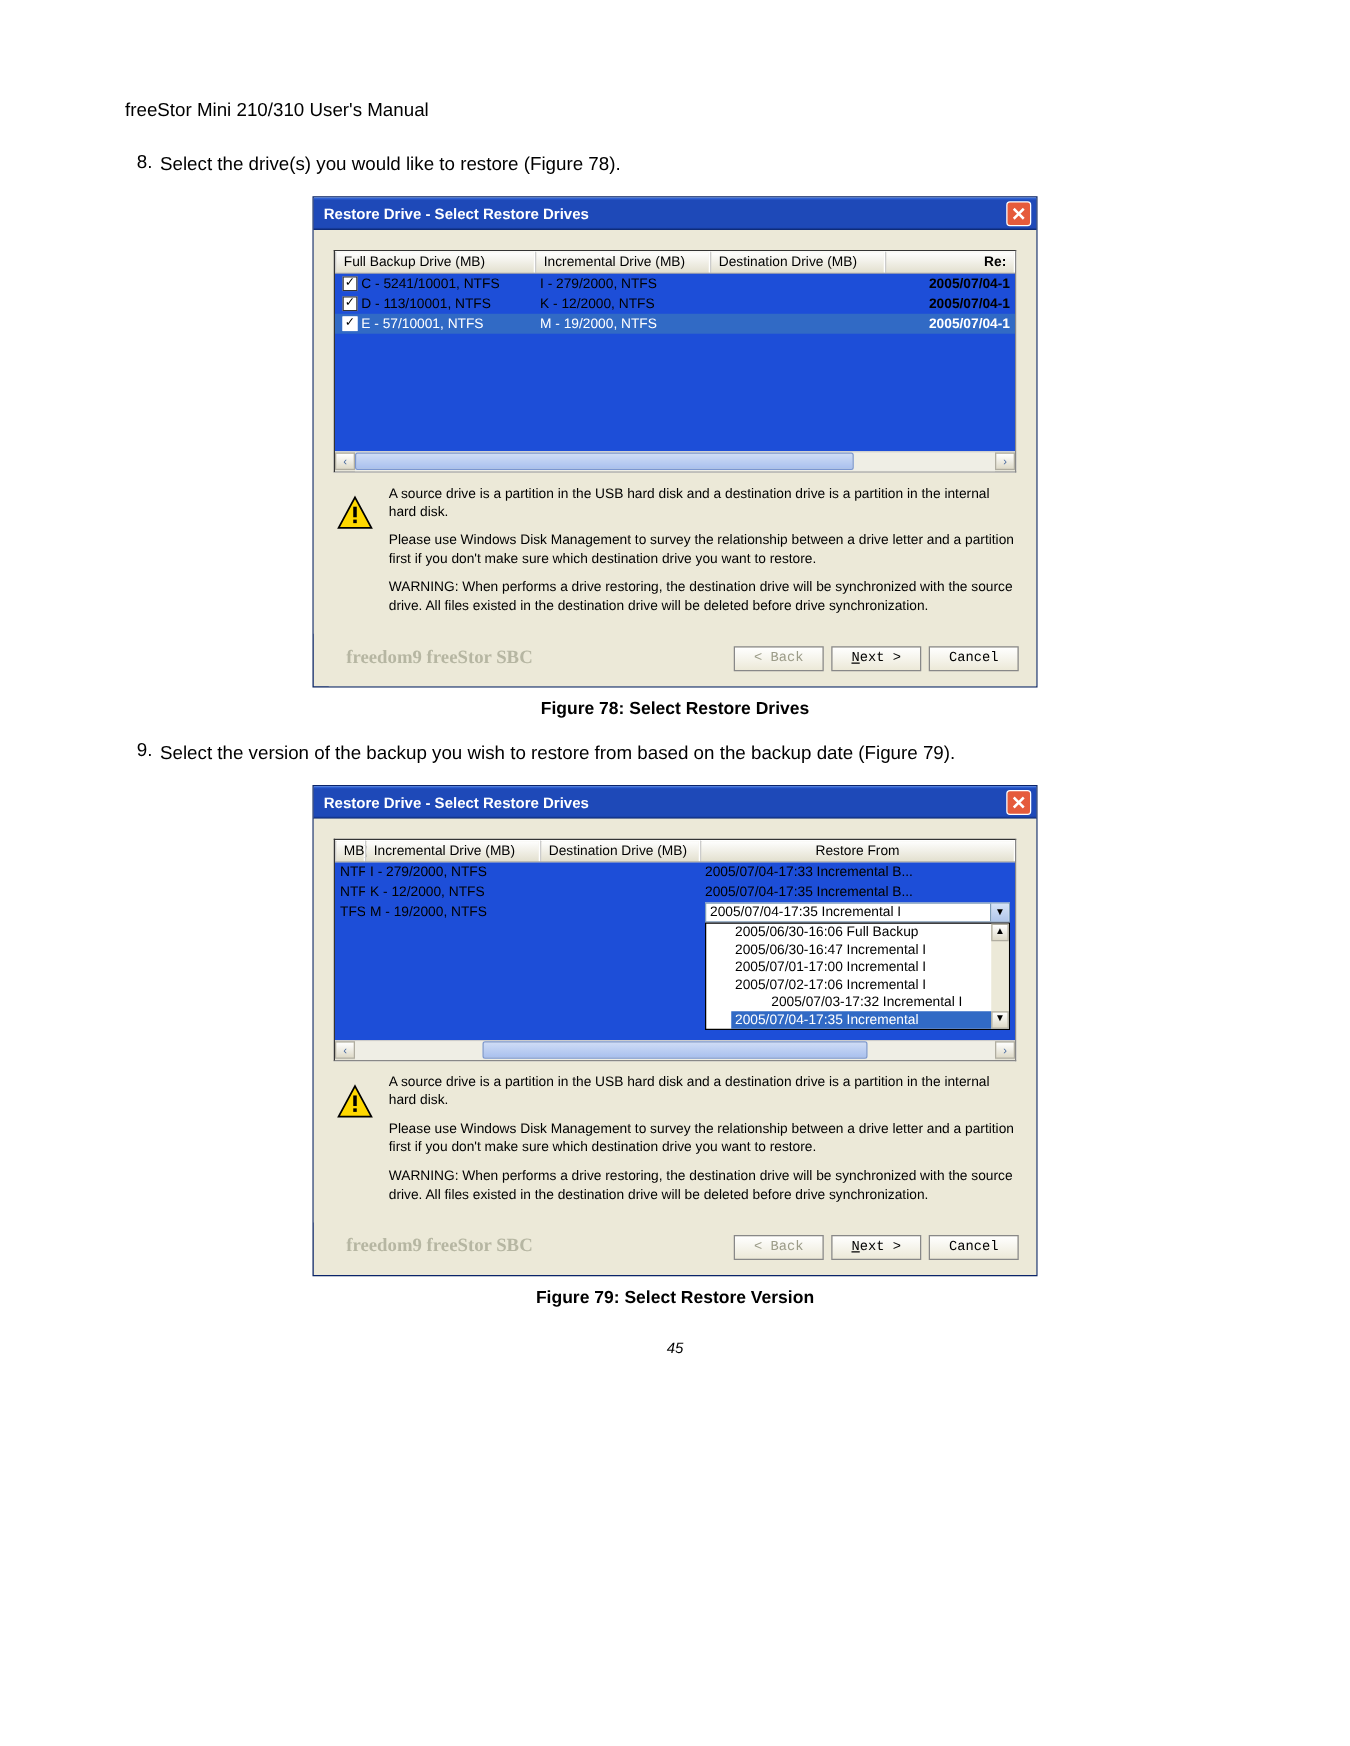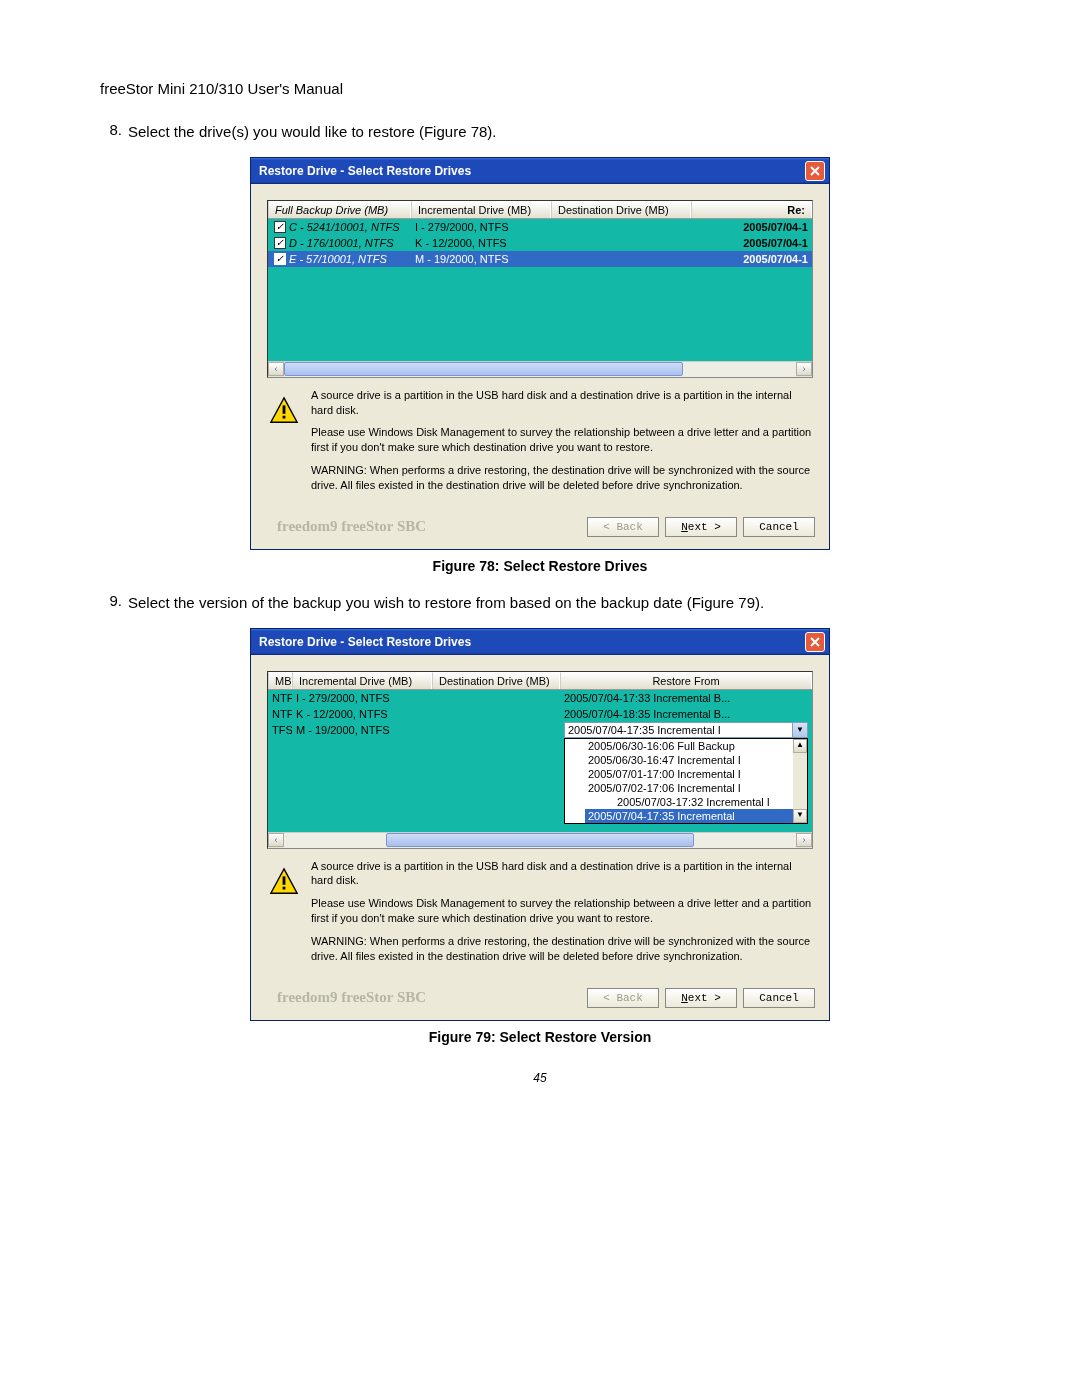--- a/index.html
+++ b/index.html
@@ -64,34 +64,34 @@
     font-size: 11px;
     border-bottom: 1px solid #999;
   }
   .list-header > div {
     padding: 2px 6px;
     border-right: 1px solid #fff;
     border-top: 1px solid #fff;
     border-left: 1px solid #ccc;
     background: linear-gradient(#fefefe, #e3e0cf);
   }
-  .list-rows { flex: 1; background: #14b8a6; overflow: hidden; }
+  .list-rows { flex: 1; background: #1d4ed8; overflow: hidden; }
   .list-row { display: flex; font-size: 11px; height: 16px; align-items: center; }
   .list-row.sel { background: #316ac5; color: #fff; }
   .chk {
     width: 12px; height: 12px; border: 1px solid #333; background: #fff;
     margin: 0 3px 0 2px; display: inline-flex; align-items: center; justify-content: center;
     flex-shrink: 0;
   }
   .chk.ck::after { content: '✓'; font-size: 10px; line-height: 1; color: #000; }
   .list-row.sel .chk { border-color: #fff; }
   .cell { padding: 0 4px; overflow: hidden; white-space: nowrap; }
 
   
-  .c78-0 { width: 143px; display: flex; align-items: center; font-style: italic; }
+  .c78-0 { width: 160px; display: flex; align-items: center; }
   .c78-1 { width: 140px; }
   .c78-2 { width: 140px; }
   .c78-3 { width: 100px; text-align: right; font-weight: bold; }
 
   
   .c79-0 { width: 24px; }
   .c79-1 { width: 140px; }
   .c79-2 { width: 128px; }
   .c79-3 { width: 216px; }
 
@@ -228,21 +228,21 @@
                 <span class="chk ck"></span>
                 <span>C - 5241/10001, NTFS</span>
               </div>
               <div class="cell c78-1">I - 279/2000, NTFS</div>
               <div class="cell c78-2"></div>
               <div class="cell c78-3" style="flex: 1 1 0%; text-align: right;">2005/07/04-1</div>
             </div>
             <div class="list-row">
               <div class="cell c78-0">
                 <span class="chk ck"></span>
-                <span>D - 176/10001, NTFS</span>
+                <span>D - 113/10001, NTFS</span>
               </div>
               <div class="cell c78-1">K - 12/2000, NTFS</div>
               <div class="cell c78-2"></div>
               <div class="cell c78-3" style="flex: 1 1 0%; text-align: right;">2005/07/04-1</div>
             </div>
             <div class="list-row sel">
               <div class="cell c78-0">
                 <span class="chk ck"></span>
                 <span>E - 57/10001, NTFS</span>
               </div>
@@ -311,21 +311,21 @@
             <div class="list-row">
               <div class="cell c79-0">NTFS</div>
               <div class="cell c79-1">I - 279/2000, NTFS</div>
               <div class="cell c79-2"></div>
               <div class="cell c79-3" style="flex: 1 1 0%; position: relative; overflow: visible;">2005/07/04-17:33 Incremental B...</div>
             </div>
             <div class="list-row">
               <div class="cell c79-0">NTFS</div>
               <div class="cell c79-1">K - 12/2000, NTFS</div>
               <div class="cell c79-2"></div>
-              <div class="cell c79-3" style="flex: 1 1 0%; position: relative; overflow: visible;">2005/07/04-18:35 Incremental B...</div>
+              <div class="cell c79-3" style="flex: 1 1 0%; position: relative; overflow: visible;">2005/07/04-17:35 Incremental B...</div>
             </div>
             <div class="list-row">
               <div class="cell c79-0">TFS</div>
               <div class="cell c79-1">M - 19/2000, NTFS</div>
               <div class="cell c79-2"></div>
               <div class="cell c79-3" style="flex: 1 1 0%; position: relative; overflow: visible;">
                 <div class="dropdown-box">
                   <div class="dropdown-field">
                     <span style="flex: 1 1 0%;">2005/07/04-17:35 Incremental I</span>
                     <div class="dropdown-arrow">▼</div>

